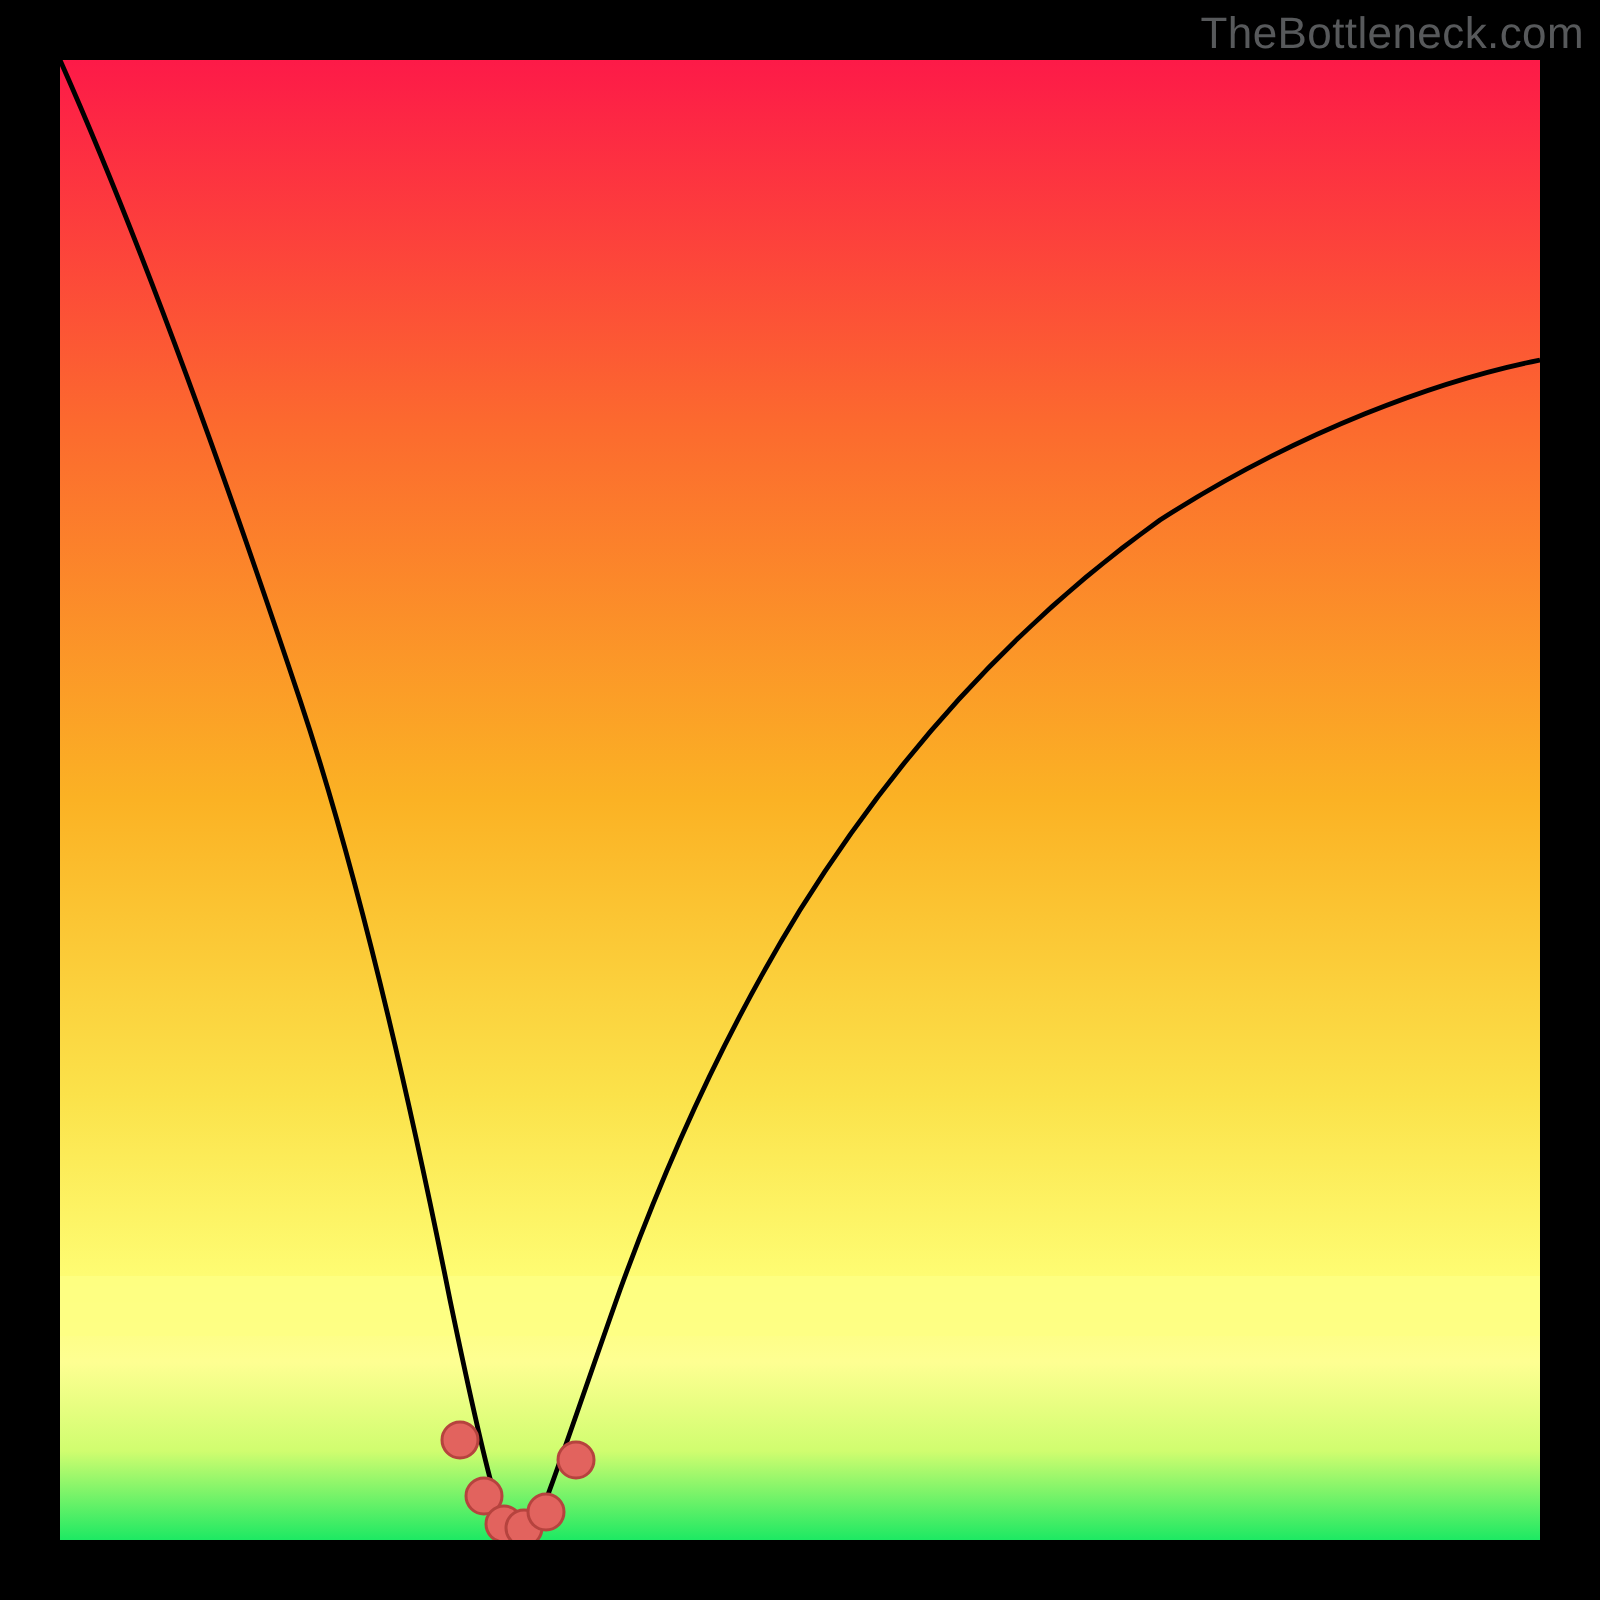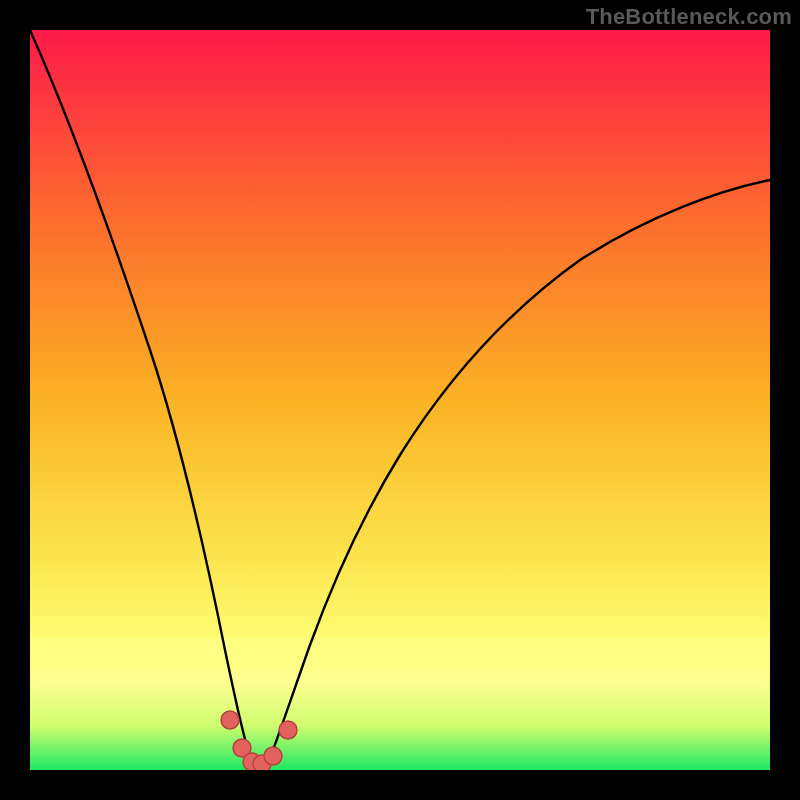--- a/index.html
+++ b/index.html
@@ -24,21 +24,21 @@
     left: 0;
     top: 0;
     width: 740px;
     height: 740px;
   }
   .watermark {
     position: absolute;
     top: 4px;
     right: 8px;
     font-size: 22px;
-    font-weight: 700;
+    font-weight: 400;
     color: #57595b;
     letter-spacing: 0.2px;
   }
 </style>
 </head>
 <body>
 
 <div class="frame">
 
   <svg class="plot-area" width="740" height="740" viewBox="0 0 740 740">

